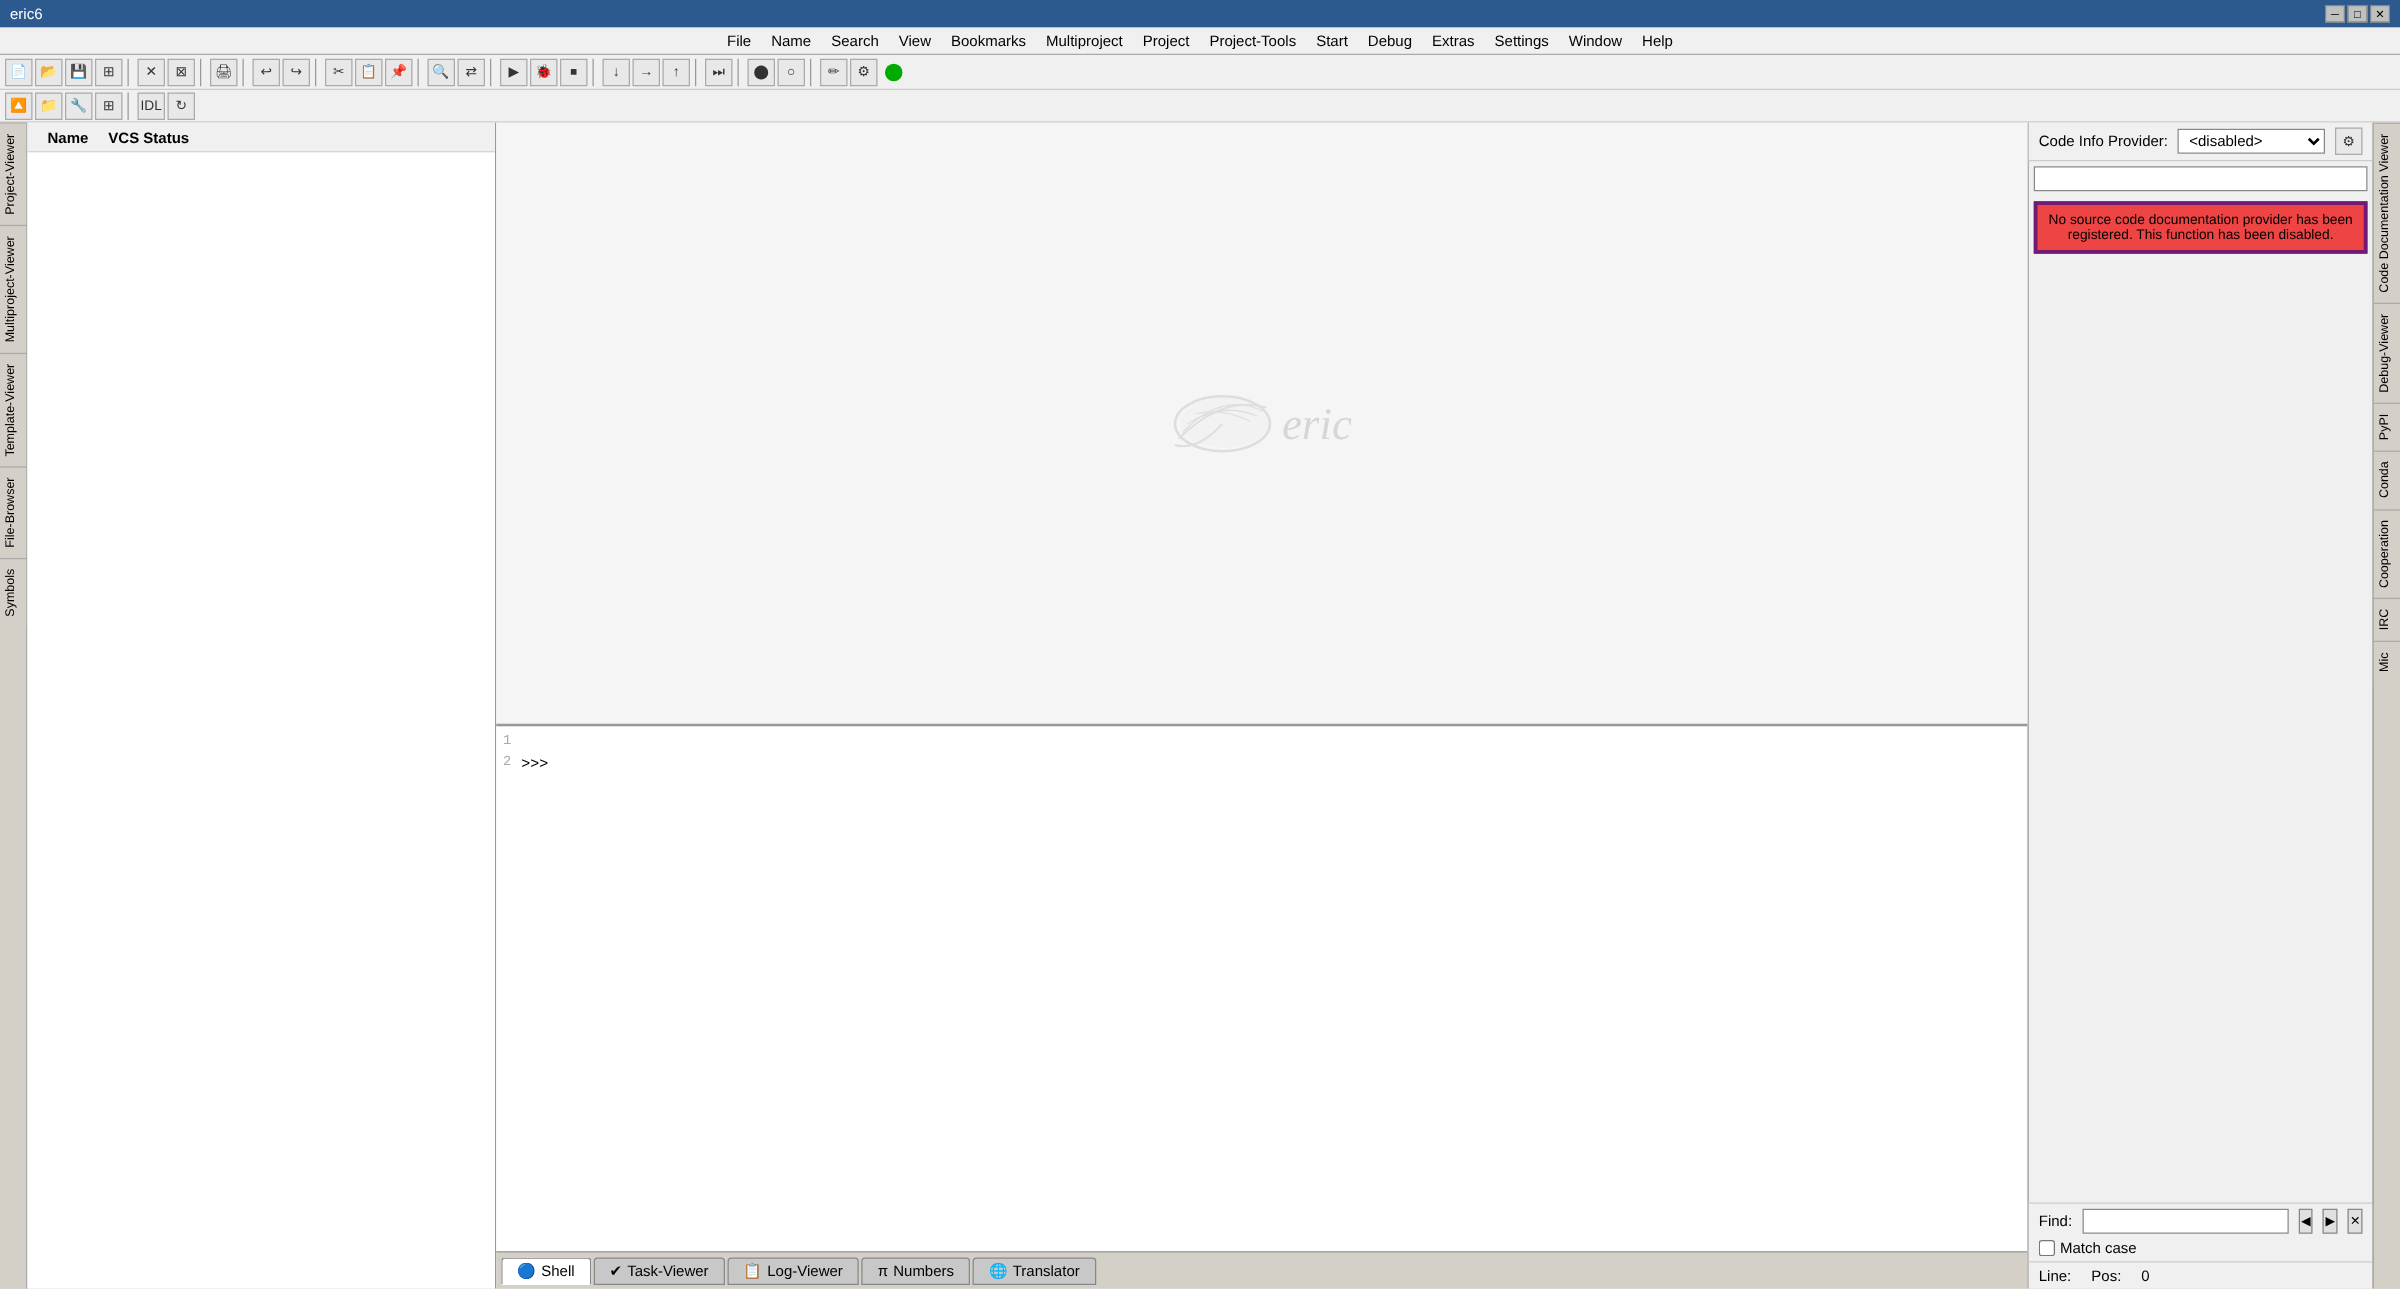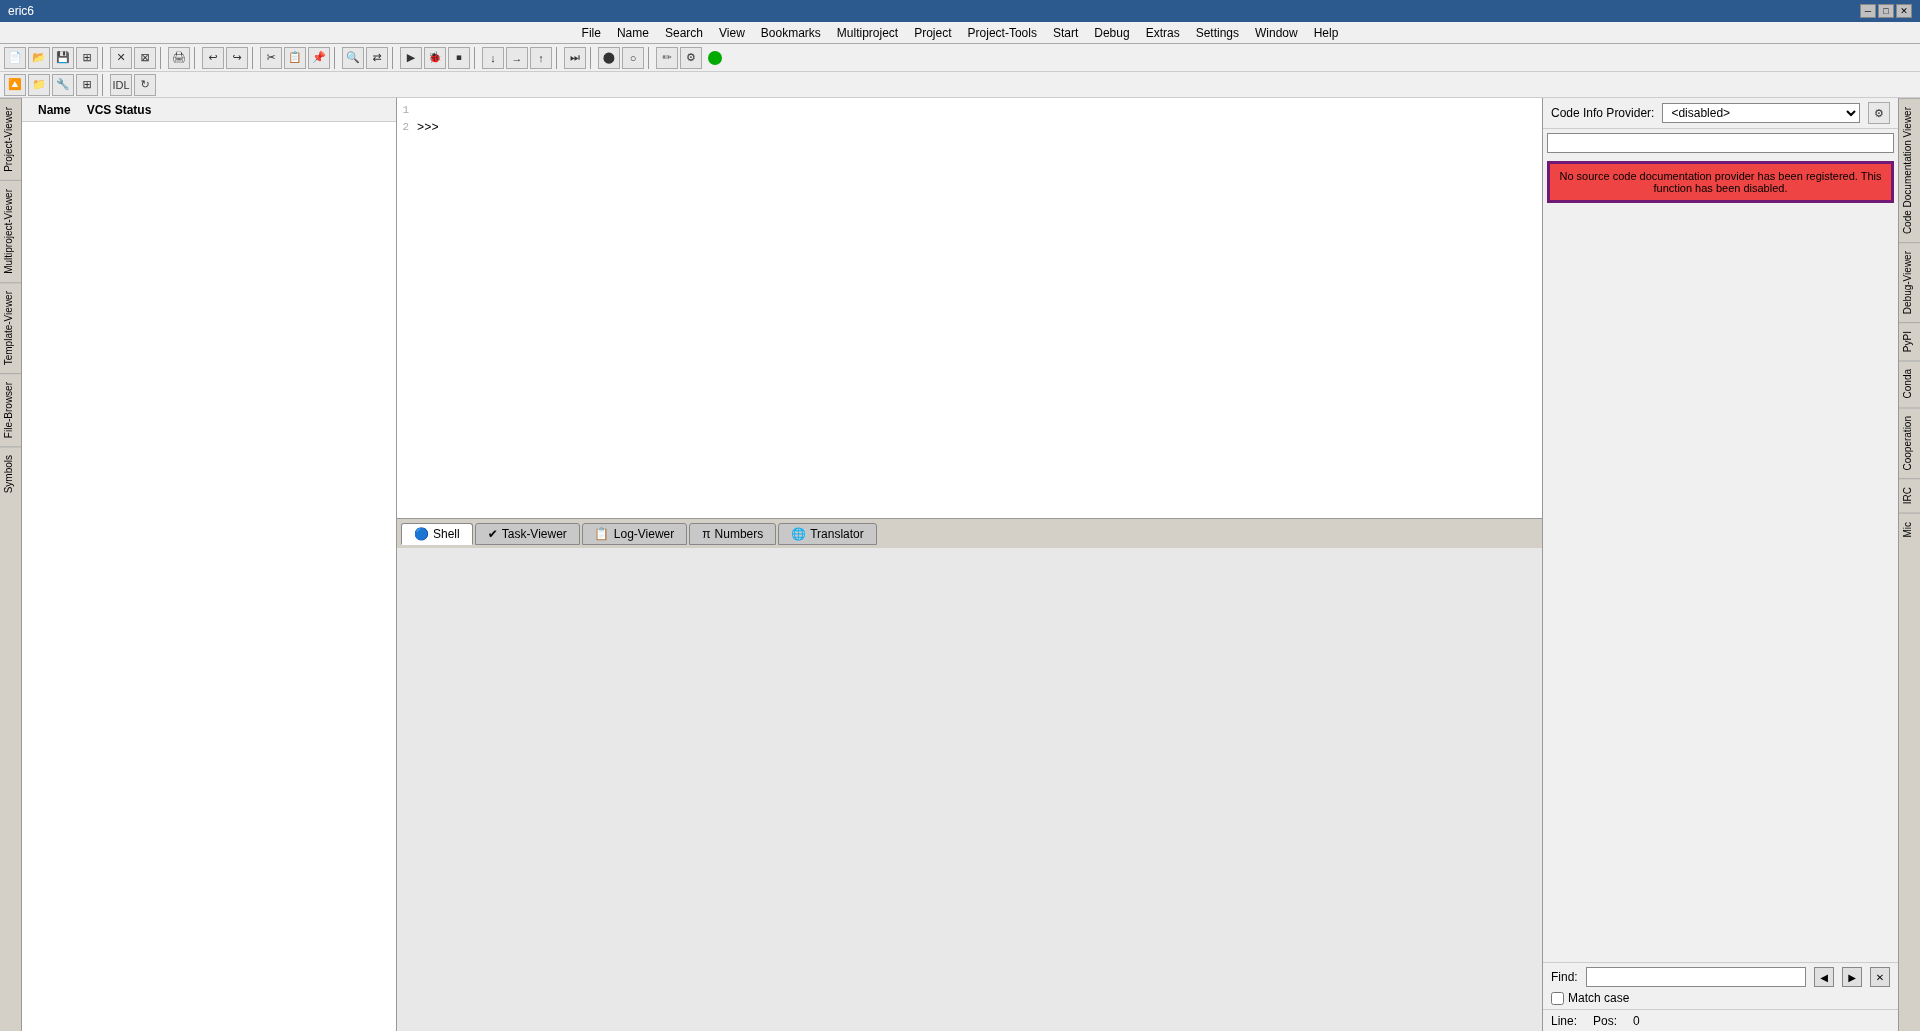--- a/index.html
+++ b/index.html
@@ -228,21 +228,21 @@
       cursor: pointer;
       margin-right: 2px;
     }
     .btab.active {
       background: #fff;
       border-bottom: 1px solid #fff;
     }
 
     
     .right-panel {
-      width: 356px;
+      width: 276px;
       background: #f0f0f0;
       display: flex;
       flex-direction: column;
       border-left: 1px solid #999;
     }
     .right-panel-header {
       display: flex;
       align-items: center;
       padding: 4px 8px;
       background: #f0f0f0;
@@ -412,20 +412,35 @@
   <div class="left-panel">
     <div class="left-panel-header">
       <span class="col-header">Name</span>
       <span class="col-header">VCS Status</span>
     </div>
     <div class="left-panel-content"></div>
   </div>
 
   <div class="center-area">
 
+    <div class="editor-area">
+      <div class="eric-logo">
+
+        <svg class="eric-logo-shell" viewBox="0 0 80 55" xmlns="http://www.w3.org/2000/svg">
+          <ellipse cx="40" cy="28" rx="38" ry="22" fill="none" stroke="#bbb" stroke-width="2"></ellipse>
+          <path d="M 5 40 Q 40 5 75 15" stroke="#bbb" stroke-width="1.5" fill="none"></path>
+          <path d="M 8 35 Q 40 2 72 18" stroke="#bbb" stroke-width="1" fill="none"></path>
+          <path d="M 12 28 Q 40 10 68 22" stroke="#bbb" stroke-width="1" fill="none"></path>
+          <path d="M 18 20 Q 40 15 62 26" stroke="#bbb" stroke-width="1" fill="none"></path>
+          <path d="M 2 45 Q 20 50 40 28" stroke="#bbb" stroke-width="1.5" fill="none"></path>
+          <ellipse cx="42" cy="27" rx="36" ry="20" fill="rgba(200,200,200,0.15)"></ellipse>
+        </svg>
+        <span class="eric-logo-text">eric</span>
+      </div>
+    </div>
 
     <div class="shell-area">
       <div class="shell-content">
         <div class="shell-line">
           <span class="line-num">1</span>
         </div>
         <div class="shell-line">
           <span class="line-num">2</span>
           <span class="shell-prompt">&gt;&gt;&gt;</span>
         </div>

